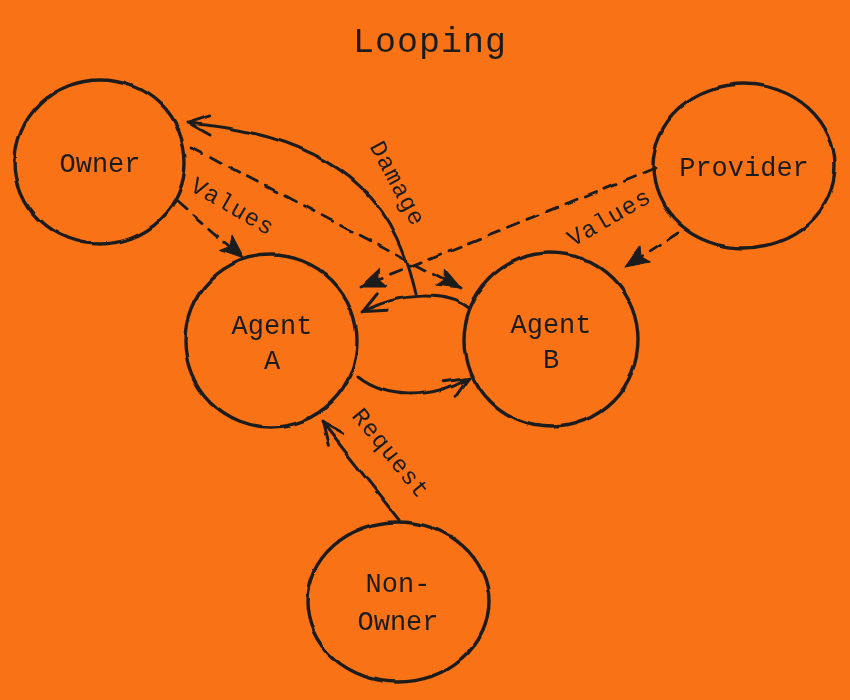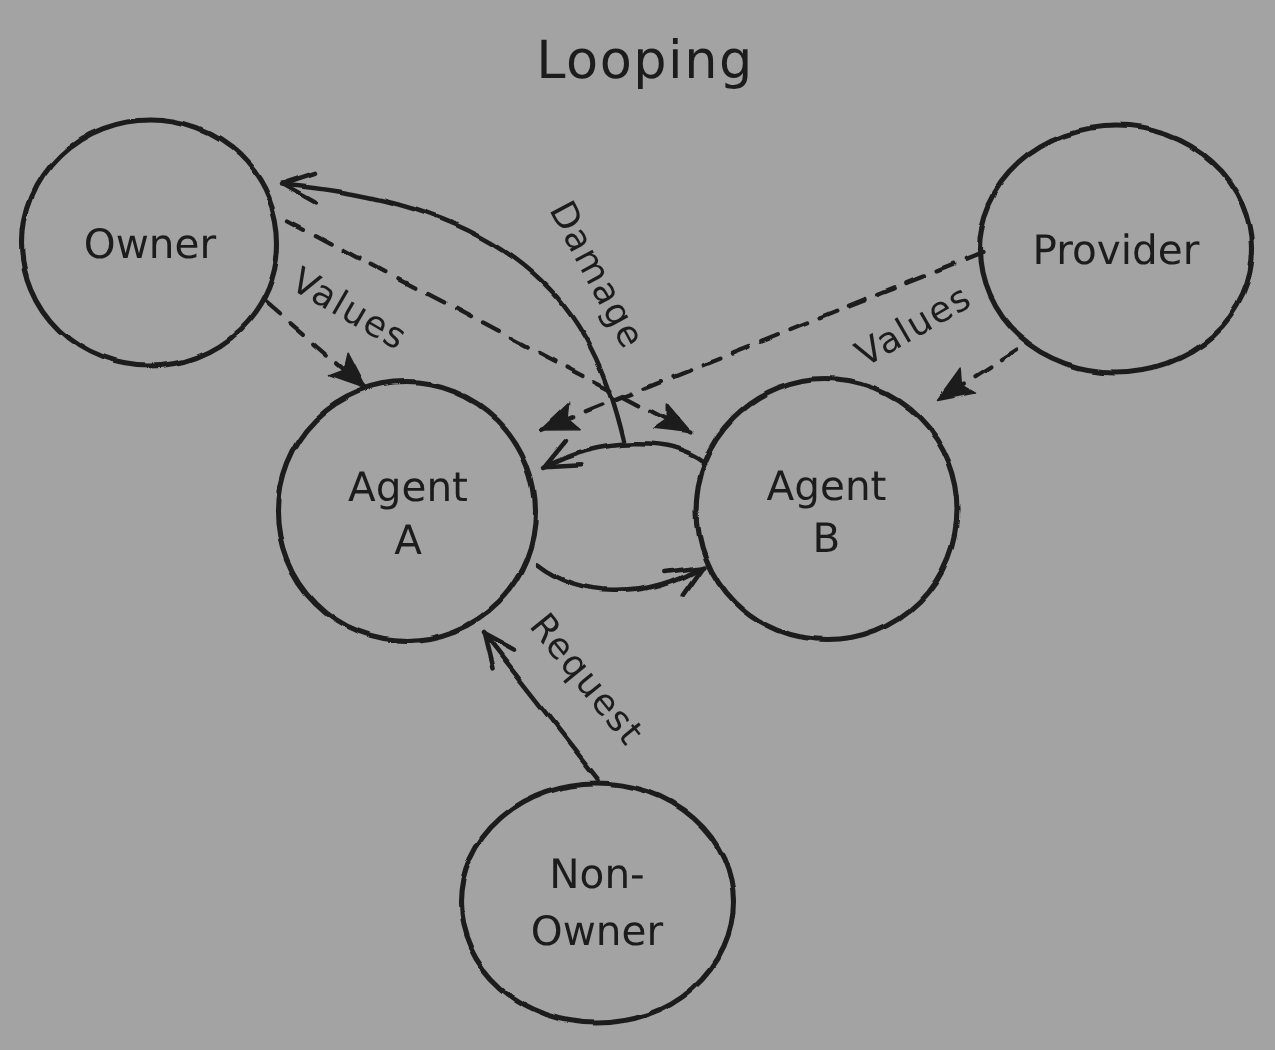--- a/index.html
+++ b/index.html
@@ -8,21 +8,22 @@
     background: #ffffff;
     width: 850px;
     height: 700px;
     overflow: hidden;
     font-family: "DejaVu Sans", sans-serif;
   }
   #stage {
     position: relative;
     width: 850px;
     height: 700px;
-    background: #a3a3a3;
+    background: #f97316;
+    font-family: Liberation Mono, monospace;
   }
   svg { display: block; }
   .ink-stroke {
     stroke: #1c1c1c;
     fill: none;
     stroke-linecap: round;
     stroke-linejoin: round;
   }
   .node-circle { stroke-width: 3.4; }
   .solid-edge { stroke-width: 3; }

